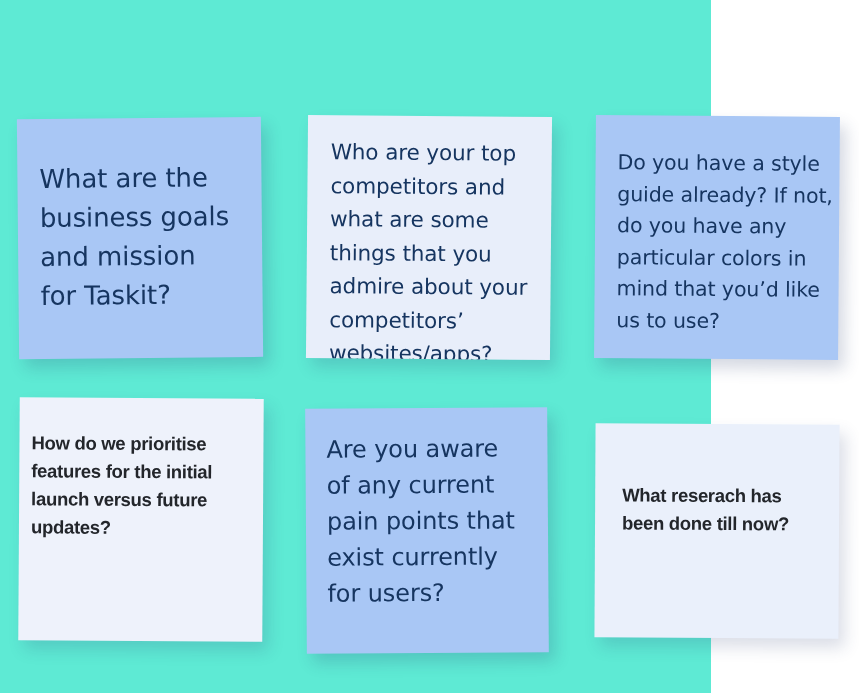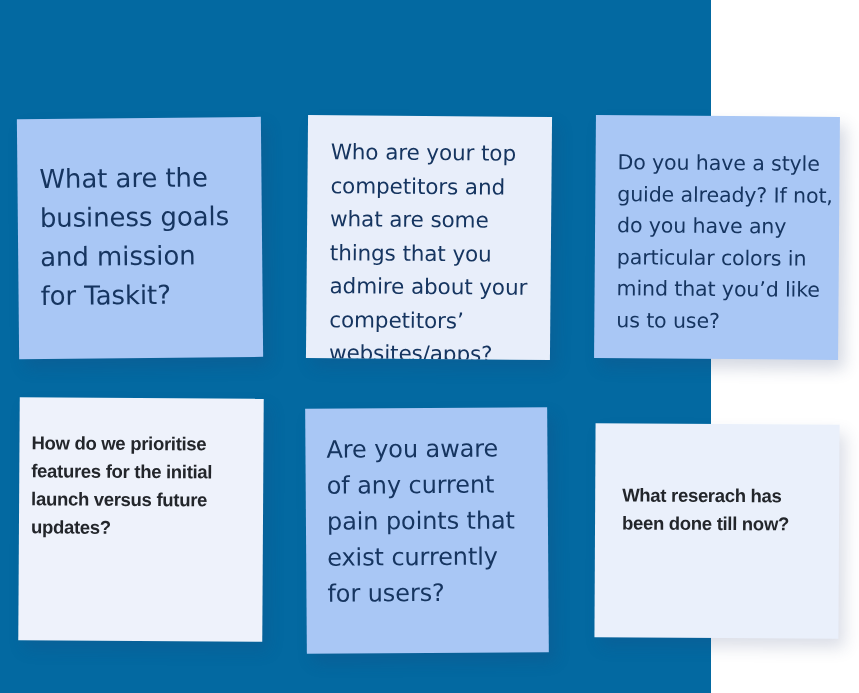--- a/index.html
+++ b/index.html
@@ -11,21 +11,21 @@
     height: 693px;
     background: #ffffff;
     font-family: "DejaVu Sans", sans-serif;
     overflow: hidden;
   }
 
   #board {
     position: relative;
     width: 711px;
     height: 693px;
-    background: #0369a1;
+    background: #5eead4;
   }
 
   .note {
     position: absolute;
     box-sizing: border-box;
     overflow: hidden;
     display: block;
   }
 
   .note-text {

